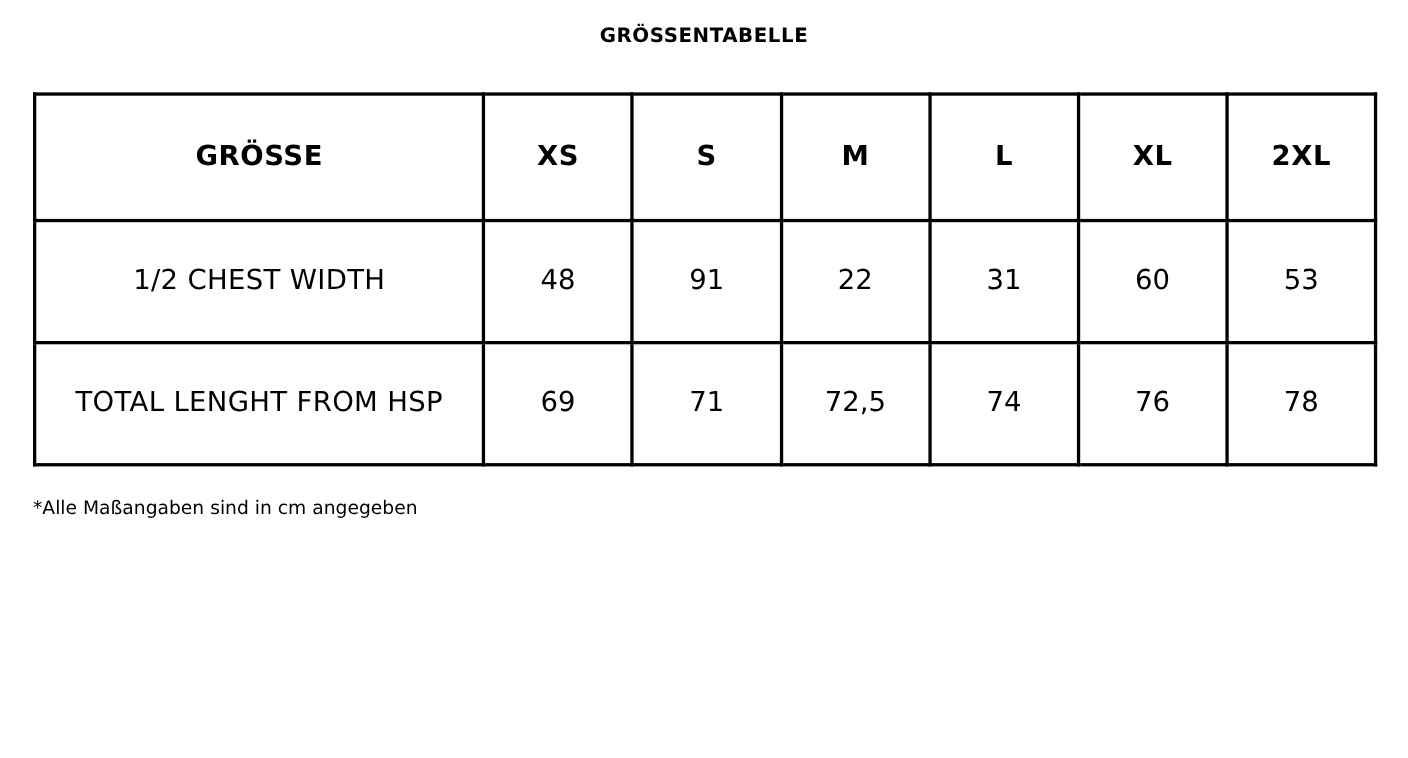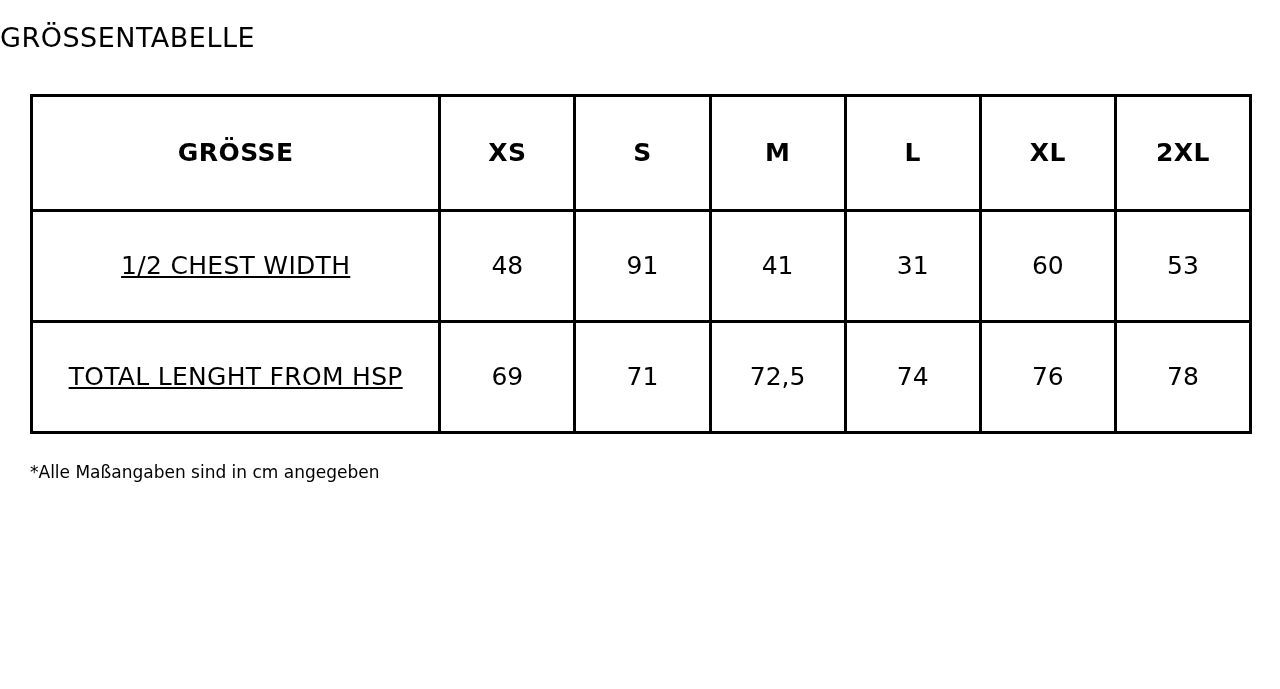--- a/index.html
+++ b/index.html
@@ -15,22 +15,23 @@
     position: relative;
     overflow: hidden;
   }
   .page {
     width: 1280px;
     height: 689px;
     position: relative;
     box-sizing: border-box;
   }
   .title {
-    font-size: 27px;
-    font-weight: normal;
+    text-align: center;
+    font-size: 18px;
+    font-weight: bold;
     letter-spacing: 0.5px;
     padding-top: 22px;
     padding-bottom: 0;
     line-height: 1.2;
   }
   .table-wrap {
     padding: 0 30px;
     margin-top: 40px;
     border-radius: 14px;
   }
@@ -56,21 +57,20 @@
     letter-spacing: 0.5px;
   }
   table.size-table tbody td {
     height: 96px;
   }
   .col-label { width: 408px; }
   .col-size  { width: 135px; }
   .label-cell {
     font-size: 25px;
     letter-spacing: 0.3px;
-    text-decoration: underline;
   }
   .footnote {
     margin-top: 28px;
     padding-left: 30px;
     font-size: 17px;
     line-height: 1.2;
   }
 </style>
 </head>
 <body>
@@ -99,21 +99,21 @@
           <th>L</th>
           <th>XL</th>
           <th>2XL</th>
         </tr>
       </thead>
       <tbody>
         <tr>
           <td class="label-cell">1/2 CHEST WIDTH</td>
           <td>48</td>
           <td>91</td>
-          <td>41</td>
+          <td>22</td>
           <td>31</td>
           <td>60</td>
           <td>53</td>
         </tr>
         <tr>
           <td class="label-cell">TOTAL LENGHT FROM HSP</td>
           <td>69</td>
           <td>71</td>
           <td>72,5</td>
           <td>74</td>

